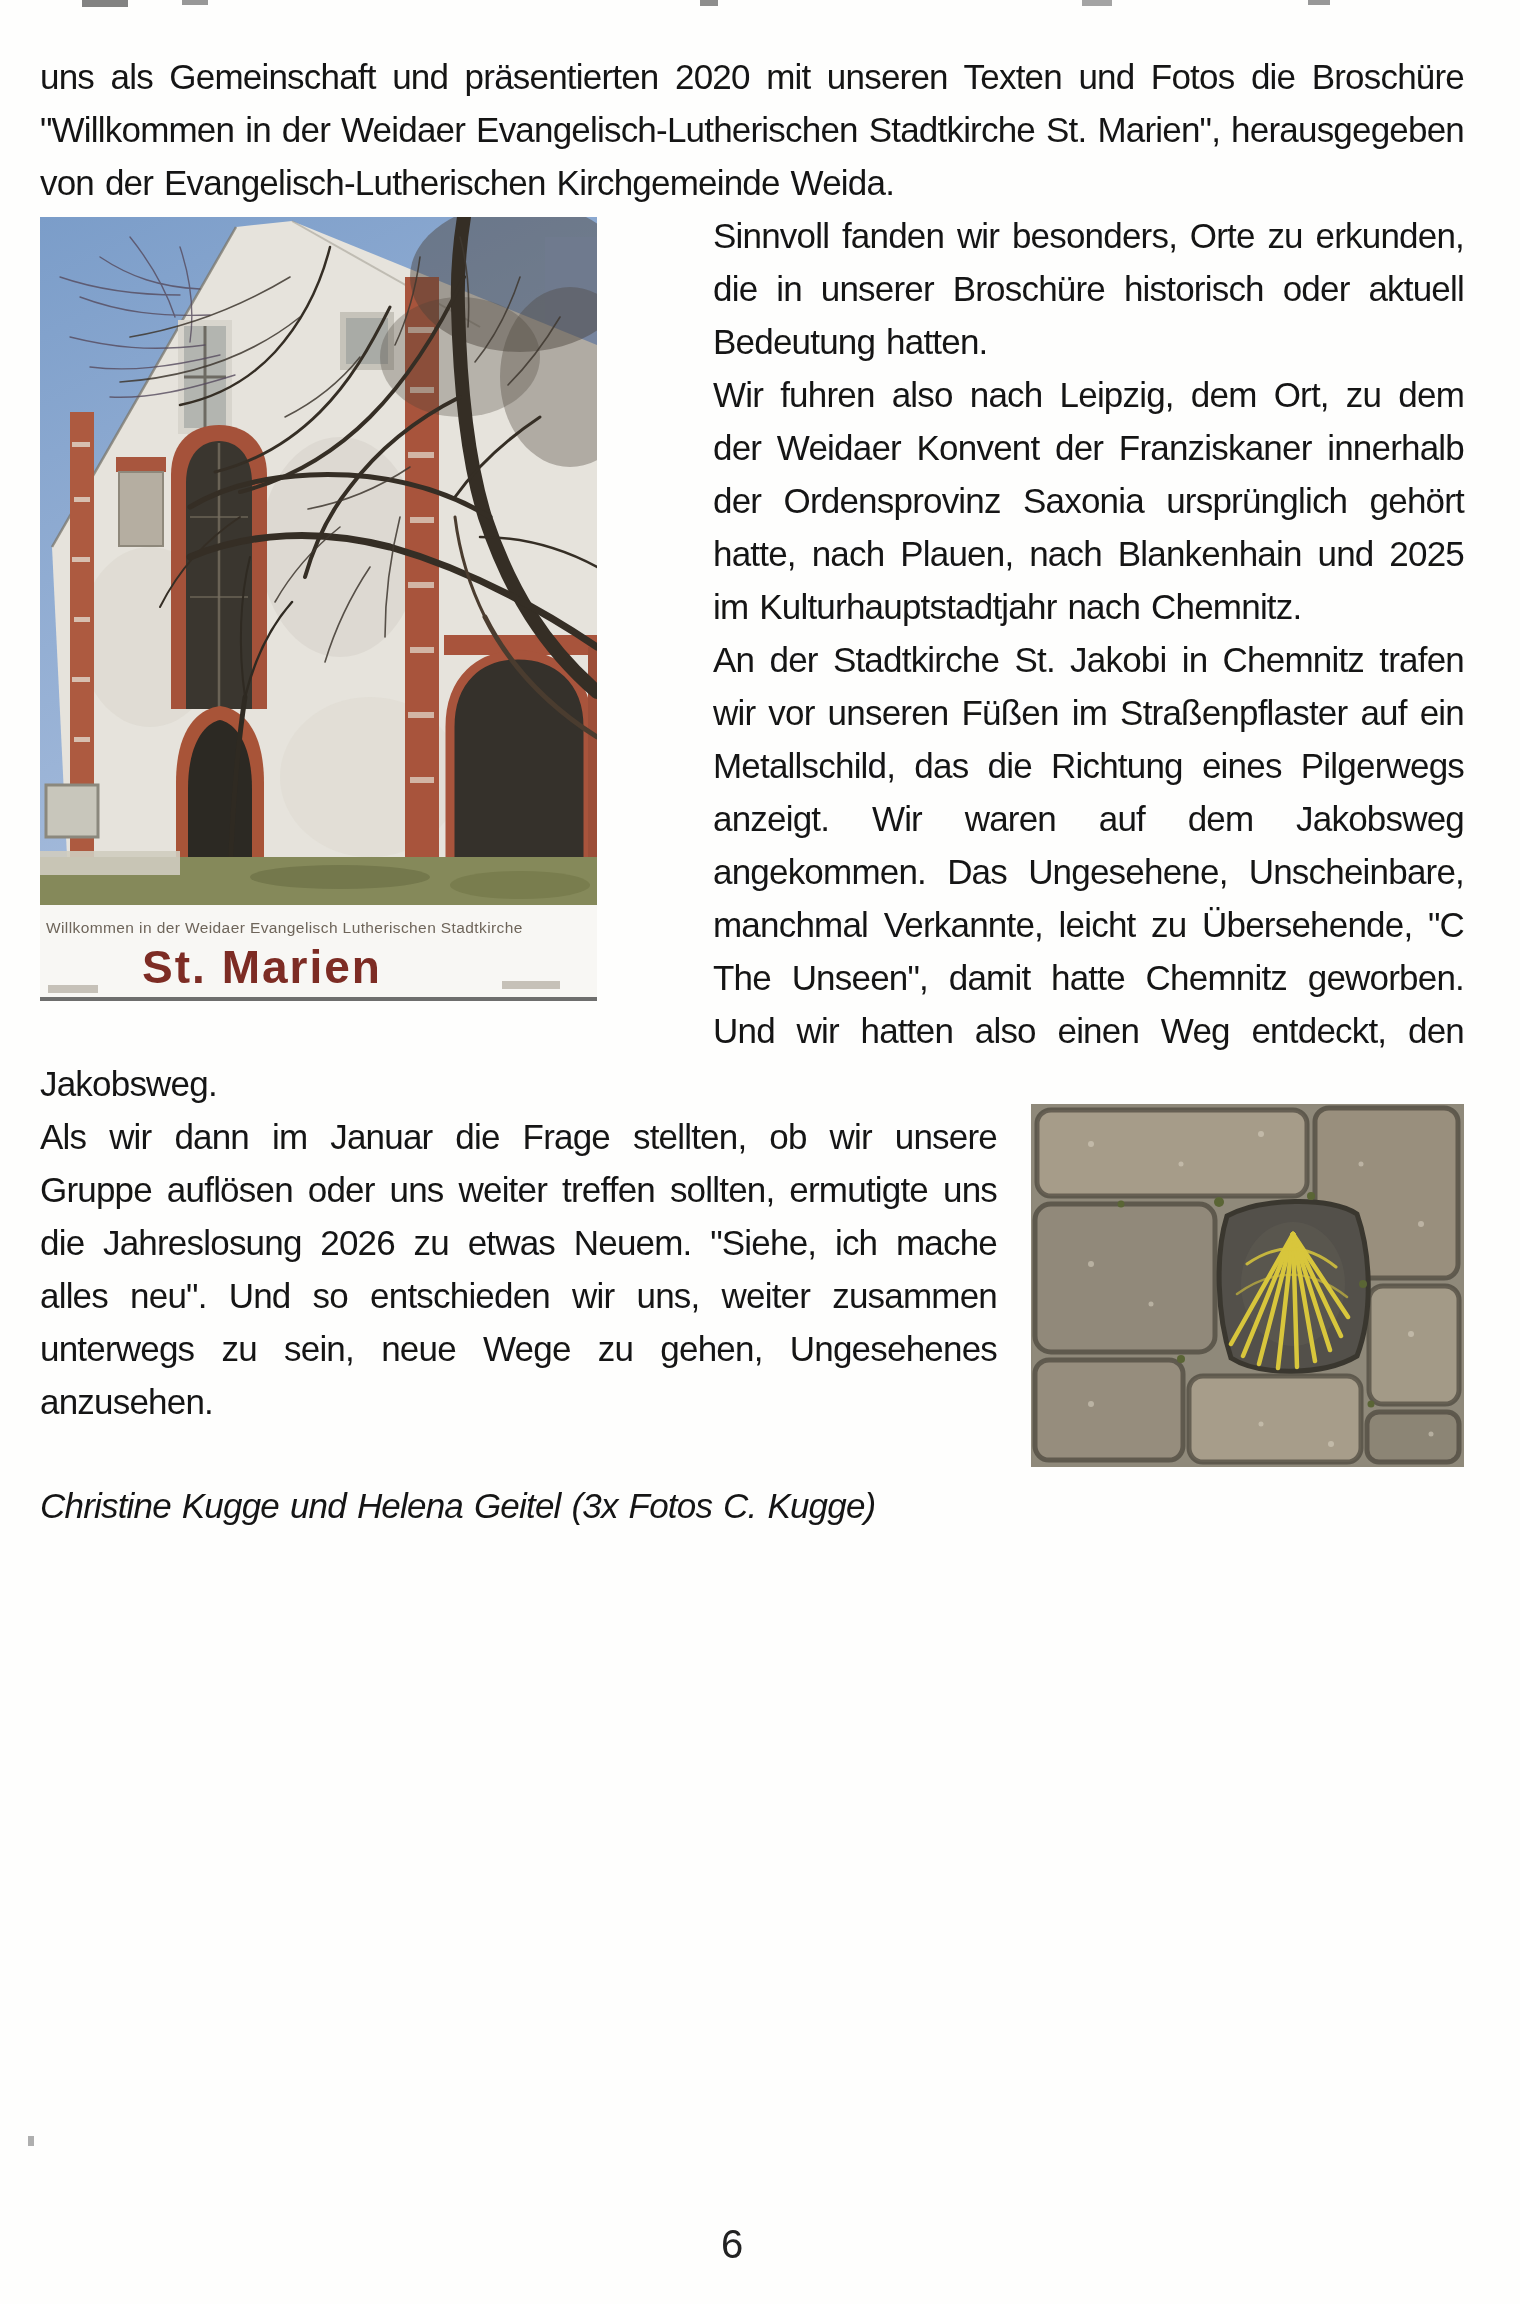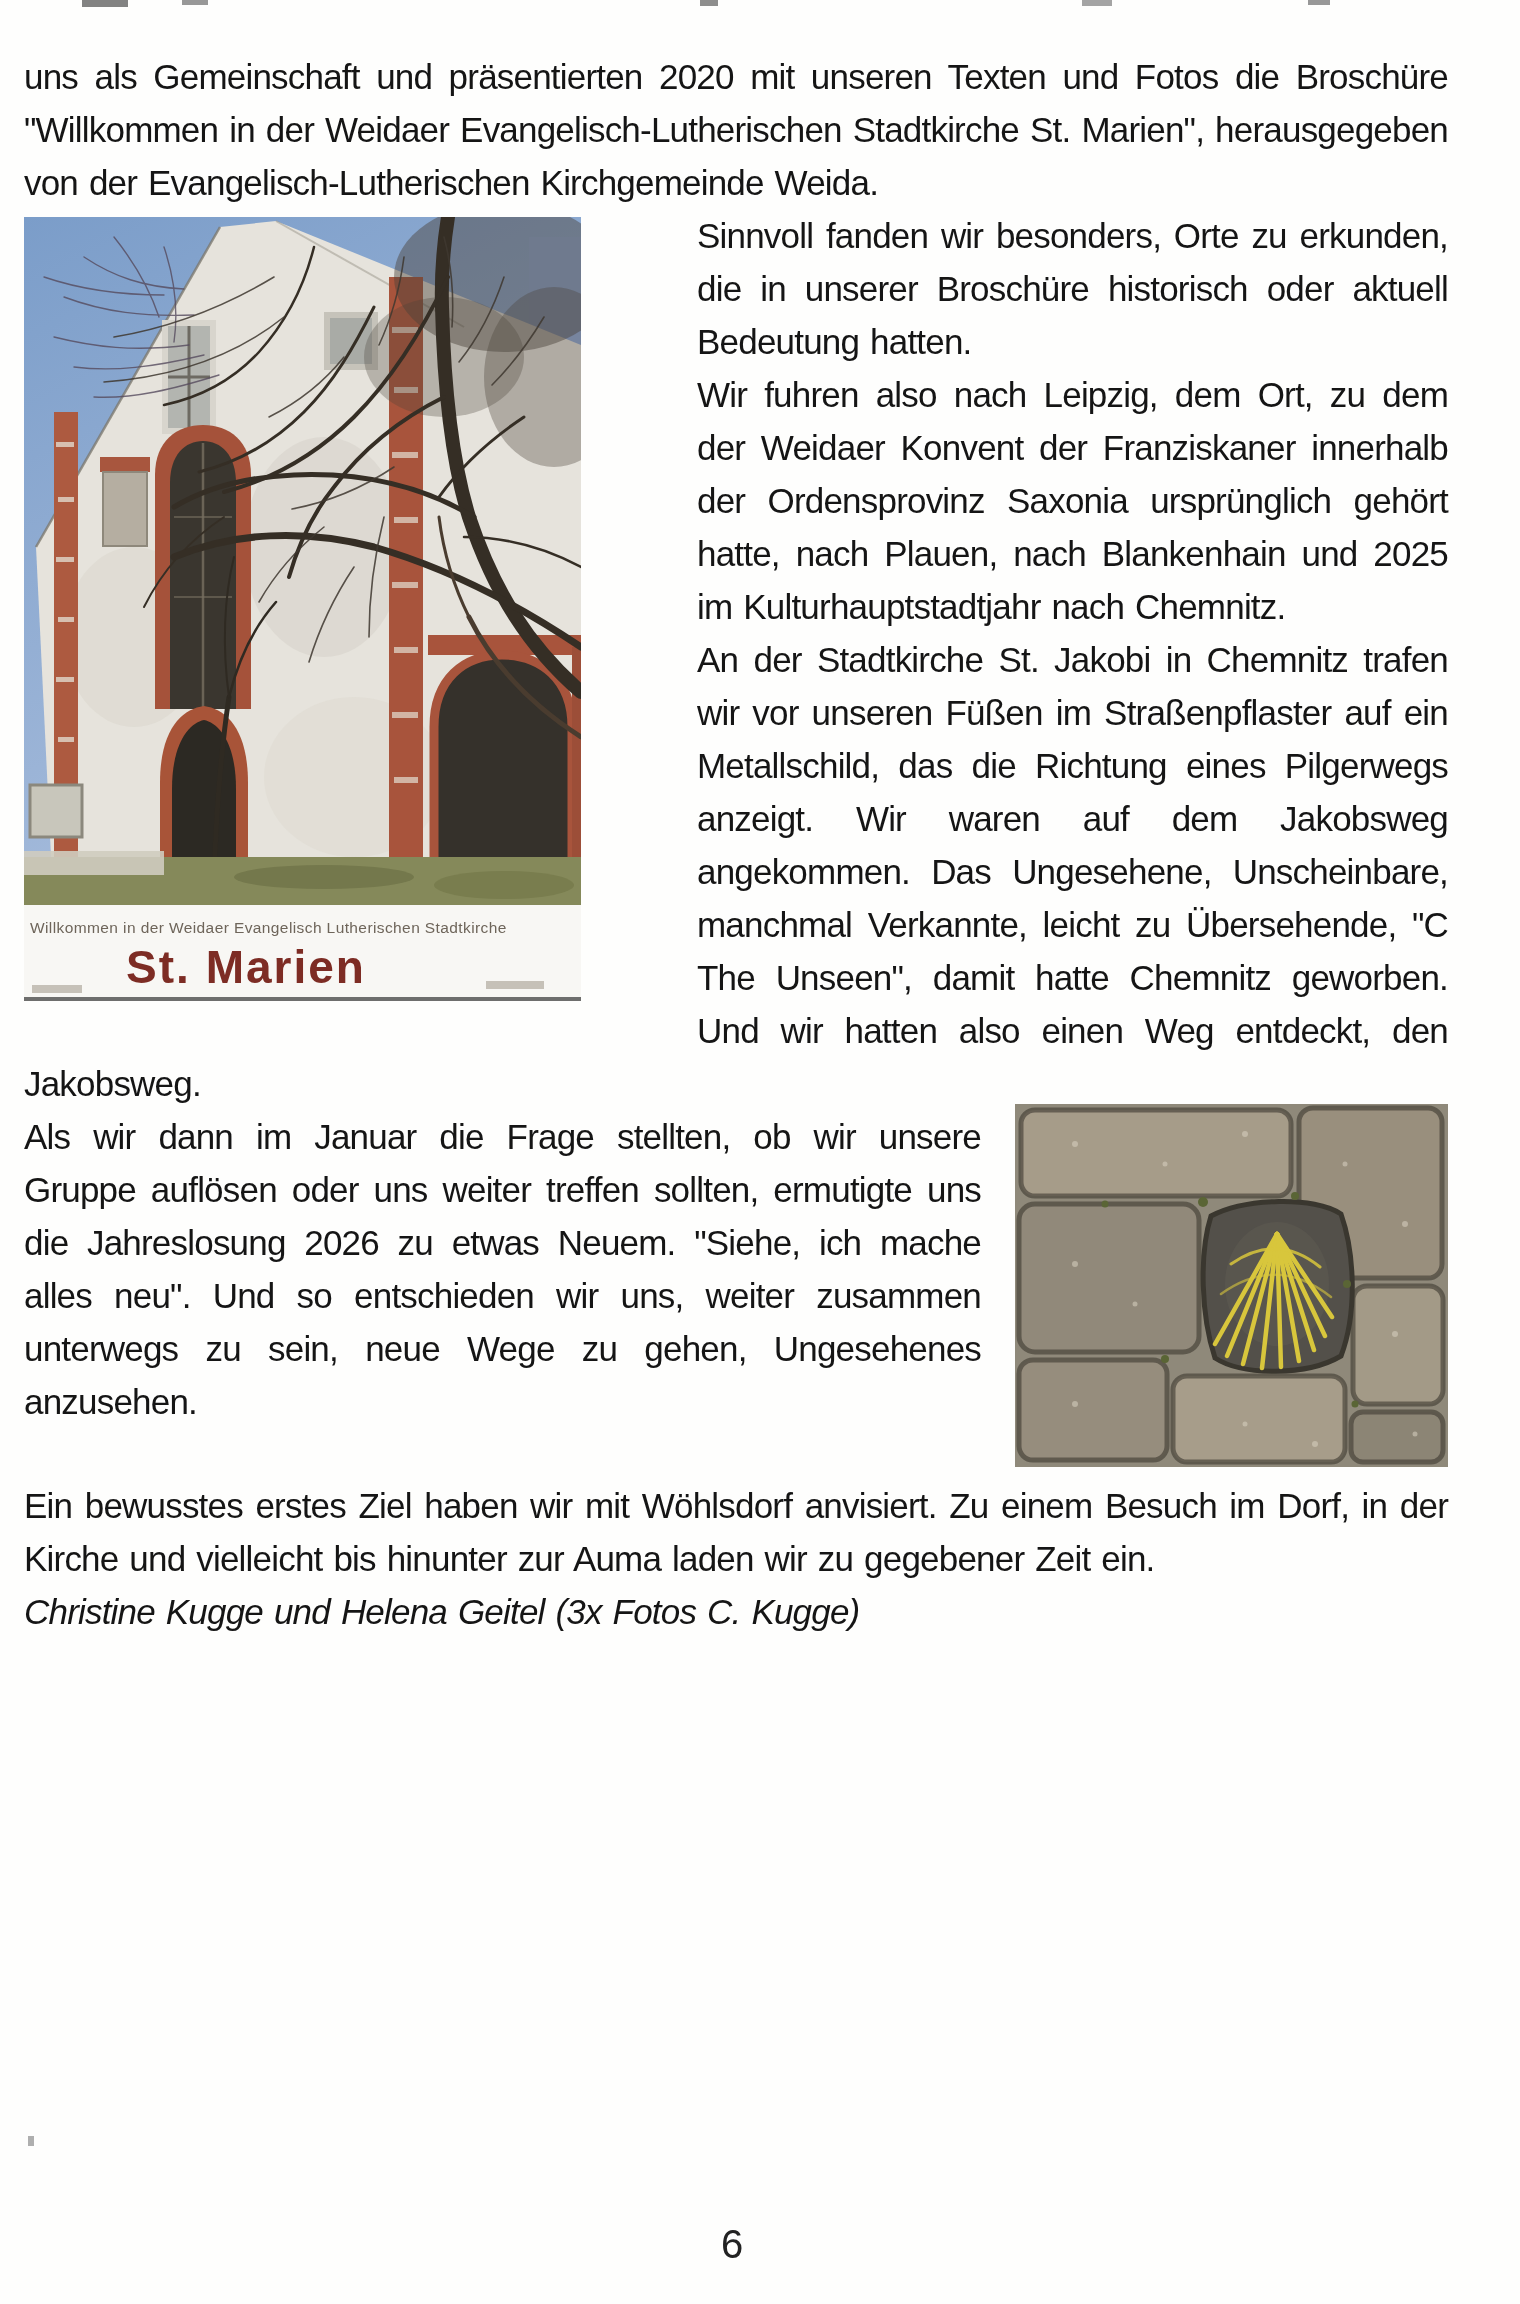--- a/index.html
+++ b/index.html
@@ -5,21 +5,21 @@
   html, body { margin:0; padding:0; }
   body {
     width:1520px; height:2304px;
     background:#fefefd;
     position:relative;
     overflow:hidden;
     font-family:"Liberation Sans", sans-serif;
     color:#161616;
   }
   .content {
-    position:absolute; left:24px; top:50px; width:1424px;
+    position:absolute; left:40px; top:50px; width:1424px;
   }
   p.body-text {
     font-size:35px; line-height:53px;
     letter-spacing:-0.8px; word-spacing:2px;
     text-align:justify; text-justify:inter-word;
     margin:0; color:#151515;
   }
   p.last-left { text-align-last:left;font-style:italic; }
   .sec::after { content:""; display:block; clear:both; }
   .church-fig {
@@ -274,18 +274,17 @@
           <circle cx="230" cy="320" r="2.5"></circle>
             <circle cx="300" cy="340" r="3"></circle>
             <circle cx="400" cy="330" r="2.5"></circle>
         </g>
       </svg>
     </figure>
 
     <p class="body-text">Als wir dann im Januar die Frage stellten, ob wir unsere Gruppe auflösen oder uns weiter treffen sollten, ermutigte uns die Jahreslosung 2026 zu etwas Neuem. "Siehe, ich mache alles neu". Und so entschieden wir uns, weiter zusammen unterwegs zu sein, neue Wege zu gehen, Ungesehenes anzusehen.</p>
   </div>
 
-  <p class="body-text mt-p7">Ein bewusstes erstes Ziel haben wir mit Wöhlsdorf anvisiert. Zu einem Besuch im Dorf, in der Kirche und vielleicht bis hinunter zur Auma laden wir zu gegebener Zeit ein.</p>
 
   <p class="body-text byline last-left">Christine Kugge und Helena Geitel (3x Fotos C. Kugge)</p>
 </div>
 
 <div class="page-number">6</div>
 
 </body></html>

